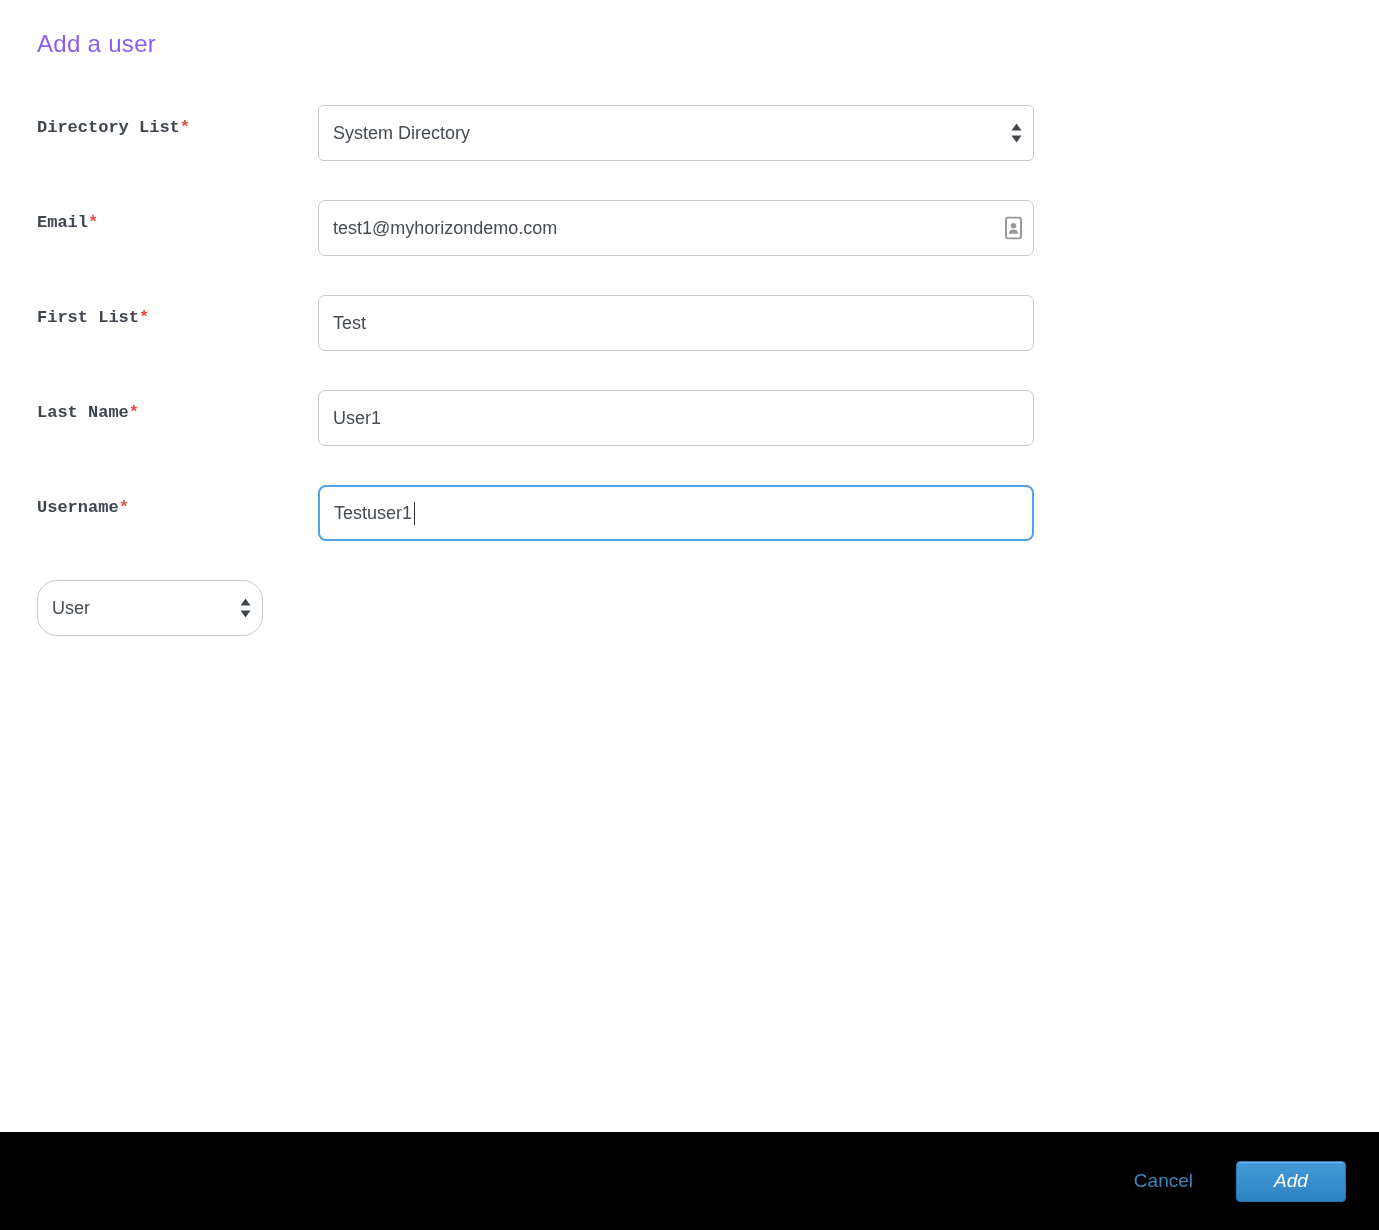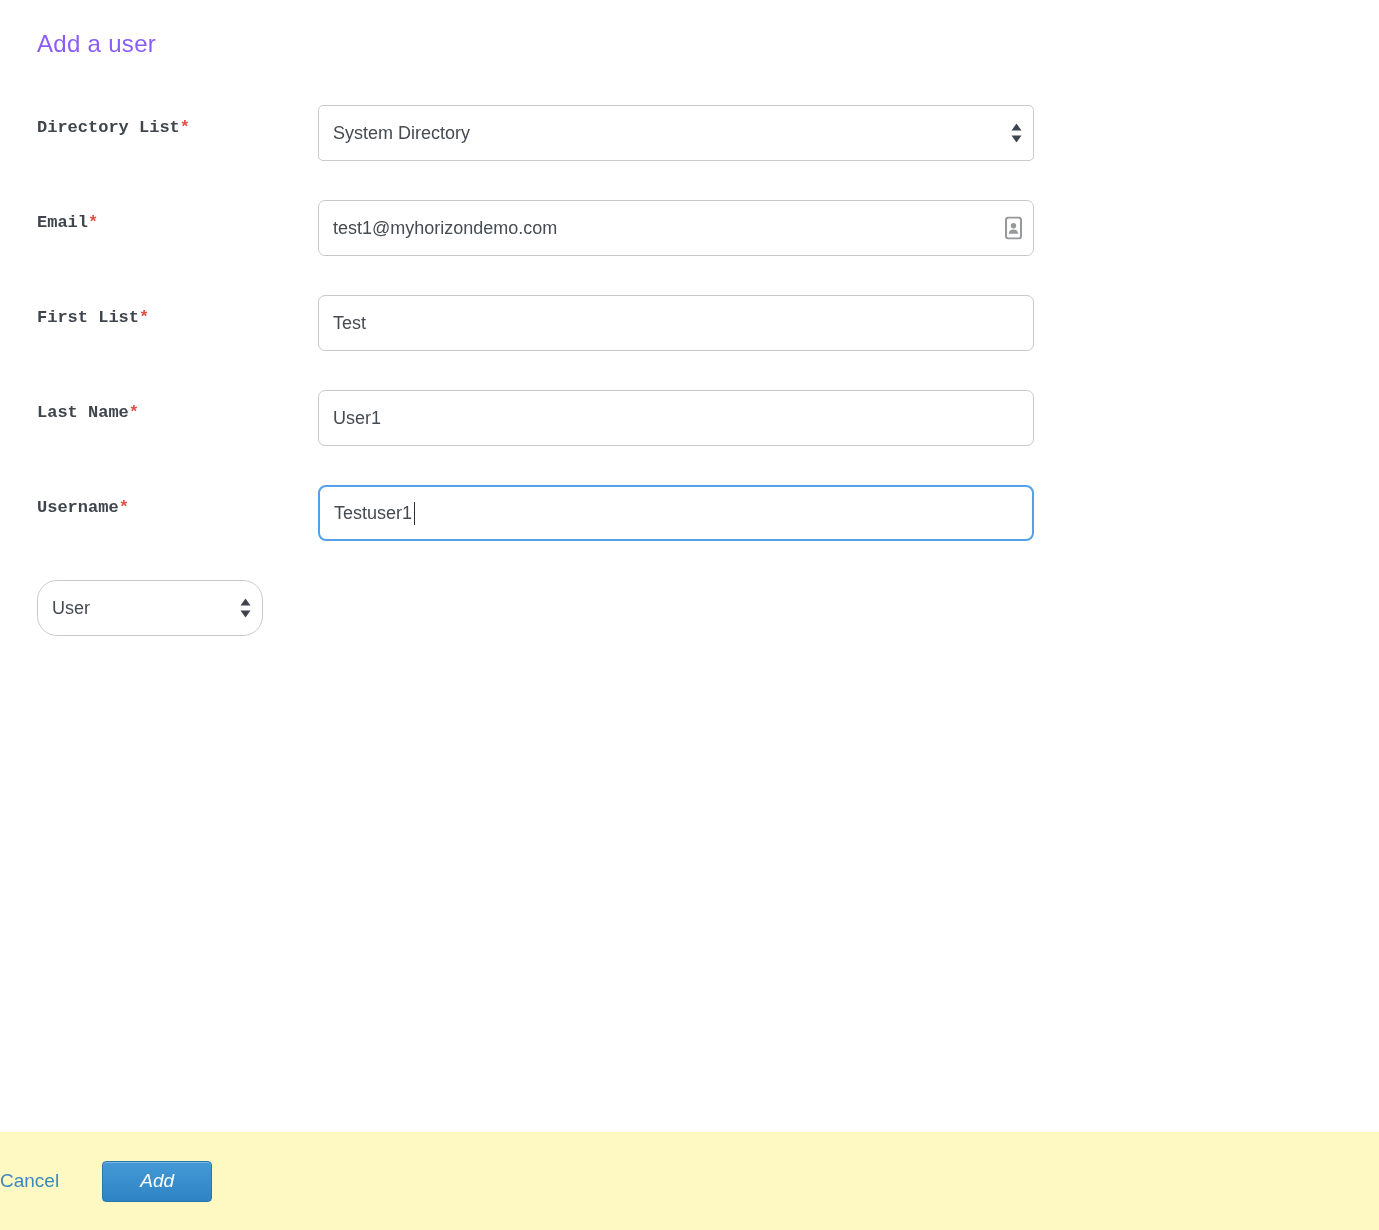--- a/index.html
+++ b/index.html
@@ -99,24 +99,24 @@
     top: 50%;
     transform: translateY(-50%);
     line-height: 0;
   }
   .footer-bar {
     position: absolute;
     left: 0;
     right: 0;
     bottom: 0;
     height: 98px;
-    background: #fef9c3;
+    background: #000000;
     display: flex;
     align-items: center;
-    justify-content: flex-start;
+    justify-content: flex-end;
     padding-right: 33px;
   }
   .cancel-link {
     font-size: 19px;
     color: #3d87bf;
     margin-right: 43px;
     cursor: pointer;
     background: none;
     border: none;
     font-family: inherit;

